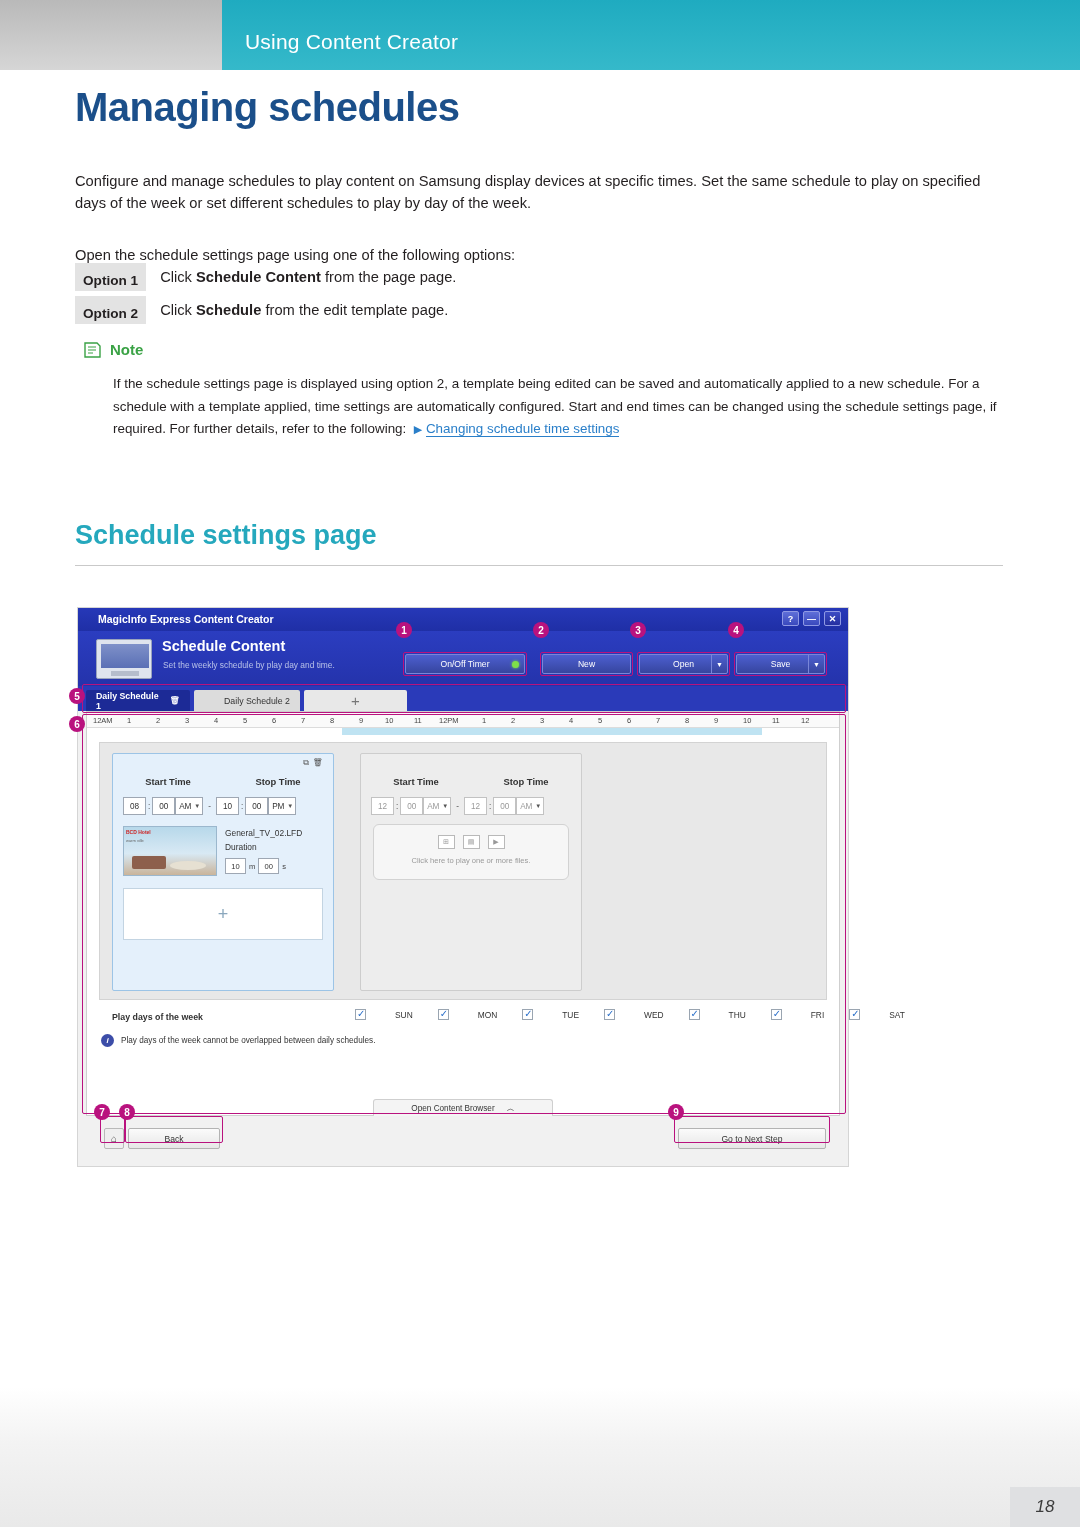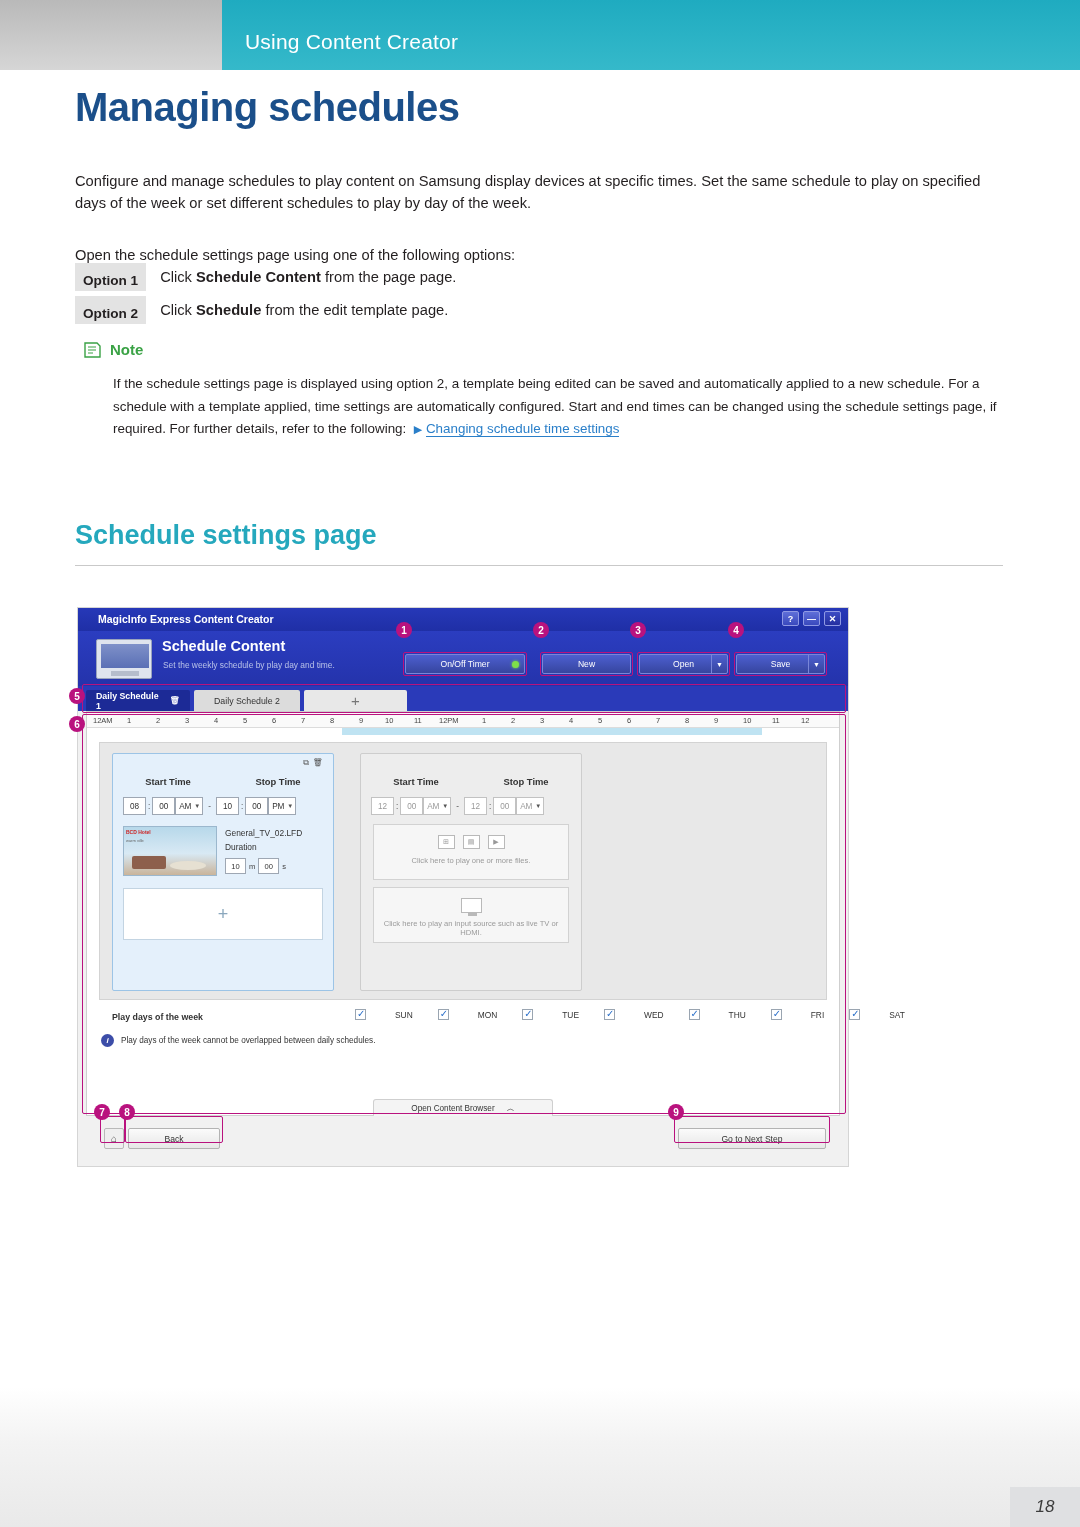--- a/index.html
+++ b/index.html
@@ -156,21 +156,21 @@
   .tabsrow {
     position:absolute; left:0; top:78px; width:100%; height:25px;
     background:#2a3ab9;
   }
   .tab {
     position:absolute; top:4px; height:21px;
     font-size:8.8px; display:flex; align-items:center;
     padding:0 10px; border-radius:2px 2px 0 0;
   }
   .tab.active { left:8px; width:104px; background:#1c2a96; color:#ffffff; font-weight:bold; }
-  .tab.inactive { left:116px; width:106px; background:#dcdcdc; color:#333; justify-content:center; }
+  .tab.inactive { left:116px; width:106px; background:#dcdcdc; color:#333; justify-content:flex-end; }
   .tab.plus { left:226px; width:103px; background:#e8e8e8; color:#777; justify-content:center; font-size:15px; }
   .tab .trash { margin-left:6px; font-size:8px; }
 
   
   .panel {
     position:absolute; left:8px; top:103px; right:8px; bottom:50px;
     background:#ffffff; border:1px solid #cfcfcf;
   }
   .ruler {
     position:absolute; left:0; top:0; width:100%; height:16px;
@@ -250,21 +250,21 @@
     position:absolute; left:10px; right:10px; top:134px; height:52px;
     background:#ffffff; border:1px solid #c3d4e2;
     display:flex; align-items:center; justify-content:center;
     font-size:18px; color:#8aa7bd;
   }
 
   .dropbox {
     position:absolute; left:12px; right:12px; border:1px solid #d2d2d2;
     background:#f6f6f6; color:#9a9a9a; font-size:7.6px; text-align:center;
   }
-  .dropbox.b1 { top:70px; height:56px; padding-top:10px; }
+  .dropbox.b1 { top:70px; height:56px; padding-top:10px;border-radius:6px; }
   .dropbox.b2 { top:133px; height:56px; padding-top:10px; }
   .dbicons { display:flex; justify-content:center; gap:8px; margin-bottom:7px; }
   .dbic {
     width:17px; height:14px; border:1px solid #b9b9b9; background:#ffffff;
     display:flex; align-items:center; justify-content:center; font-size:7px; color:#999;
   }
   .tvic {
     width:21px; height:15px; border:1px solid #b9b9b9; background:#ffffff;
     margin:0 auto 6px; position:relative;
   }
@@ -537,24 +537,20 @@
 
           <div class="dropbox b1">
             <div class="dbicons">
               <div class="dbic">⊞</div>
               <div class="dbic">▤</div>
               <div class="dbic">▶</div>
             </div>
             <span>Click here to play one or more files.</span>
           </div>
 
-          <div class="dropbox b2">
-            <div class="tvic"></div>
-            <span>Click here to play an input source such as live TV or HDMI.</span>
-          </div>
         </div>
       </div>
 
       <div class="playdays">Play days of the week</div>
       <div class="daylist">
         <div class="day">
             <span class="chk"></span>
             <span>SUN</span>
           </div>
         <div class="day">

